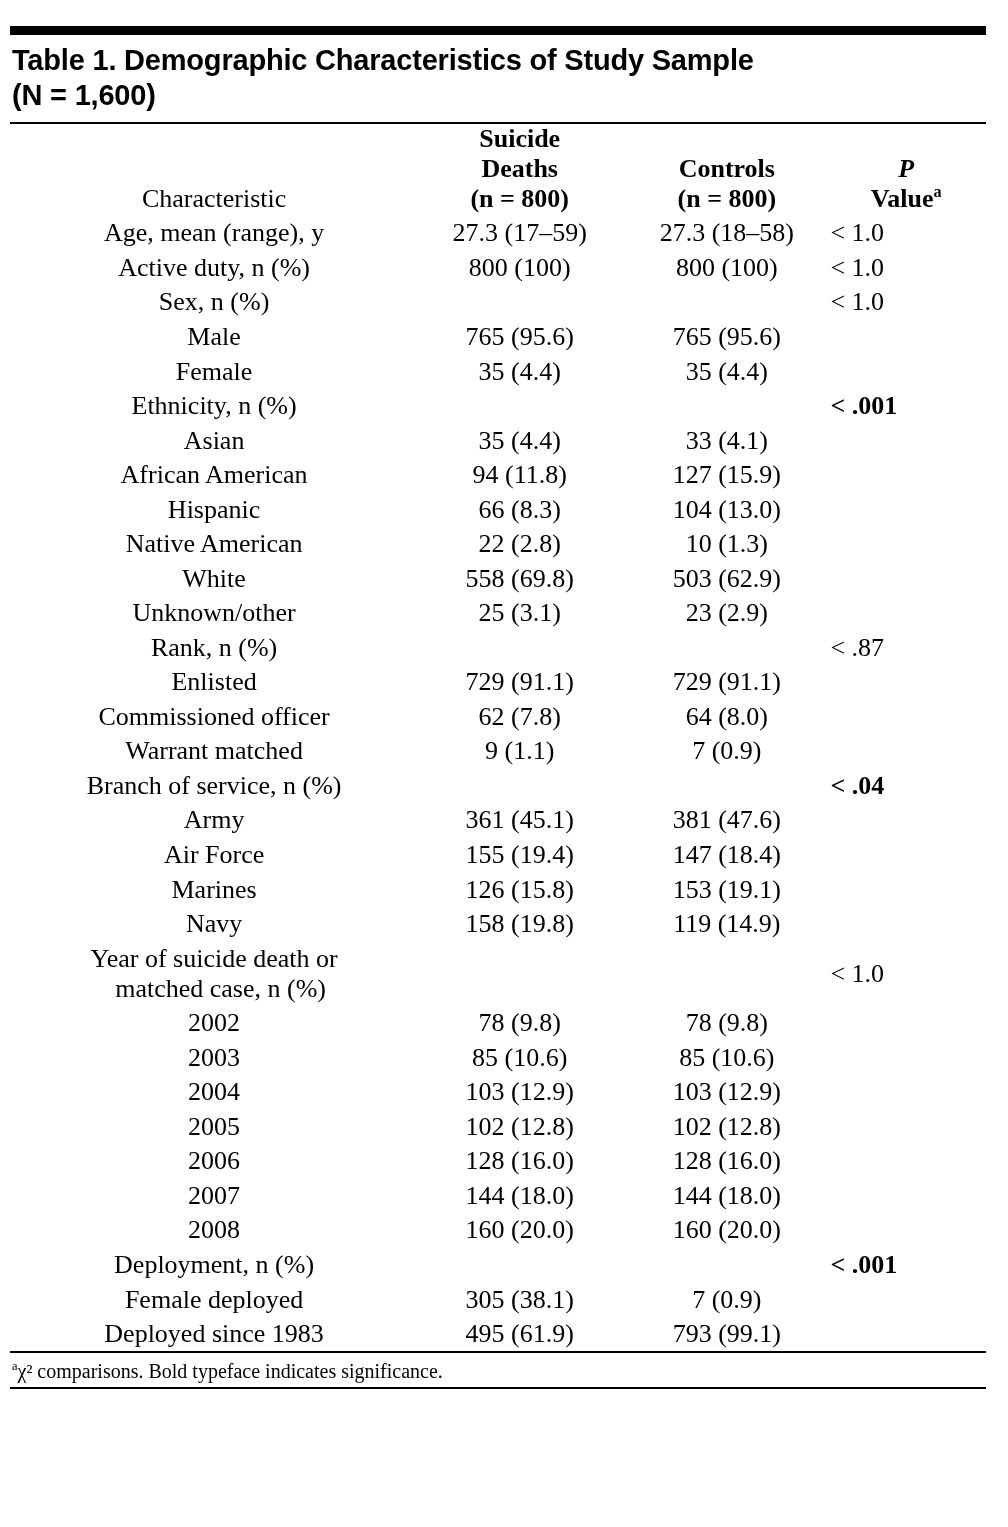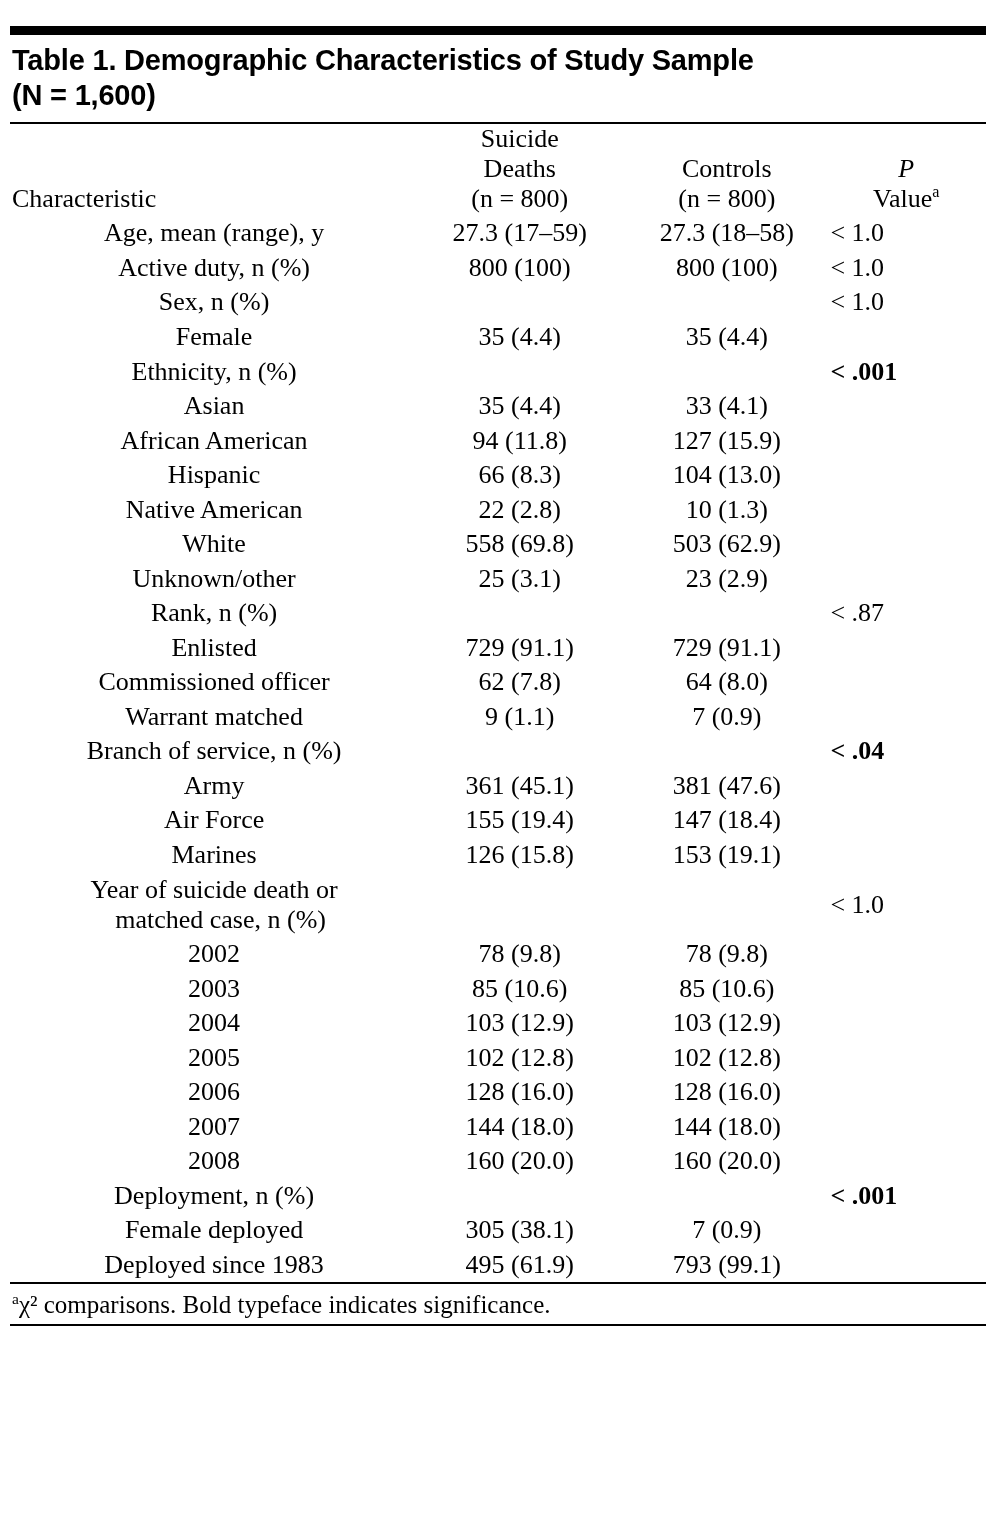--- a/index.html
+++ b/index.html
@@ -48,24 +48,25 @@
     line-height: 1.16;
   }
   thead th {
     font-weight: normal;
     vertical-align: bottom;
     padding: 0 0 2px 0;
   }
   .hdr-stack {
     display: block;
     text-align: center;
+    font-weight: bold;
   }
   .hdr-line { display: block; }
   th.char-col {
-    text-align: left;
+    text-align: center;
     width: 400px;
     padding-left: 2px;
   }
   th.num-col { width: 205px; text-align: center; }
   th.ctrl-col { width: 205px; text-align: center; }
   th.p-col { width: 150px; text-align: center; padding-right: 4px;}
   td.lbl {
     text-align: center;
     padding-left: 2px;
     white-space: pre;
@@ -81,21 +82,21 @@
   .indent1 { padding-left: 38px; }
   .indent2 { padding-left: 60px; }
   .bold { font-weight: bold; }
   .ital { font-style: italic; }
   sup {
     font-size: 0.62em;
     vertical-align: super;
     line-height: 0;
   }
   .footnote {
-    font-size: 25px;
+    font-size: 20px;
     padding: 6px 2px 4px 2px;
     line-height: 1.2;
   }
 </style>
 </head>
 <body>
 
 <div class="table-wrap">
 
   <div class="rule-top"></div>
@@ -147,20 +148,26 @@
           <td class="val">800 (100)</td>
           <td class="pval">&lt; 1.0</td>
         </tr>
         <tr>
           <td class="lbl">Sex, n (%)</td>
           <td class="val"></td>
           <td class="val"></td>
           <td class="pval">&lt; 1.0</td>
         </tr>
         <tr>
+          <td class="lbl indent1">Male</td>
+          <td class="val">765 (95.6)</td>
+          <td class="val">765 (95.6)</td>
+          <td class="pval"></td>
+        </tr>
+        <tr>
           <td class="lbl indent1">Female</td>
           <td class="val">35 (4.4)</td>
           <td class="val">35 (4.4)</td>
           <td class="pval"></td>
         </tr>
         <tr>
           <td class="lbl">Ethnicity, n (%)</td>
           <td class="val"></td>
           <td class="val"></td>
           <td class="pval bold">&lt; .001</td>
@@ -243,20 +250,26 @@
           <td class="val">147 (18.4)</td>
           <td class="pval"></td>
         </tr>
         <tr>
           <td class="lbl indent1">Marines</td>
           <td class="val">126 (15.8)</td>
           <td class="val">153 (19.1)</td>
           <td class="pval"></td>
         </tr>
         <tr>
+          <td class="lbl indent1">Navy</td>
+          <td class="val">158 (19.8)</td>
+          <td class="val">119 (14.9)</td>
+          <td class="pval"></td>
+        </tr>
+        <tr>
           <td class="lbl">Year of suicide death or
   matched case, n (%)</td>
           <td class="val"></td>
           <td class="val"></td>
           <td class="pval">&lt; 1.0</td>
         </tr>
         <tr>
           <td class="lbl indent2">2002</td>
           <td class="val">78 (9.8)</td>
           <td class="val">78 (9.8)</td>

